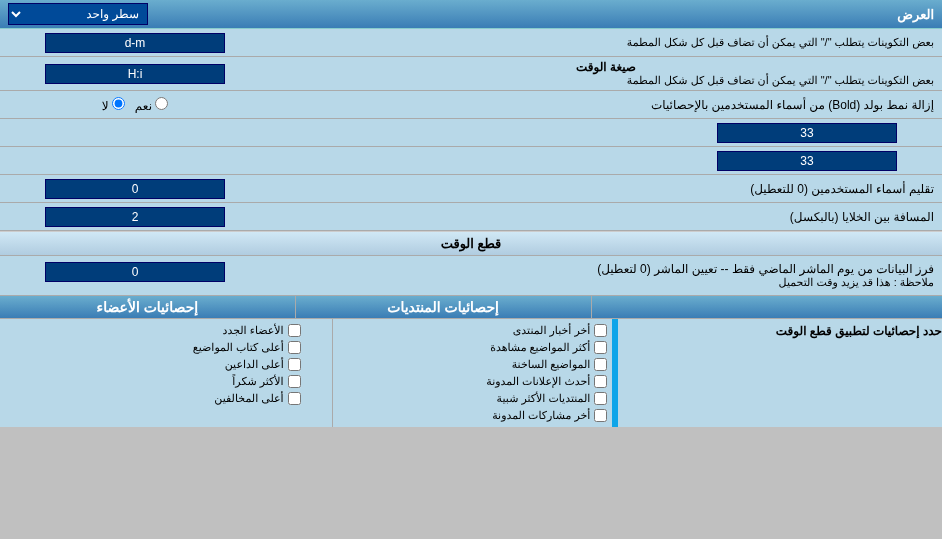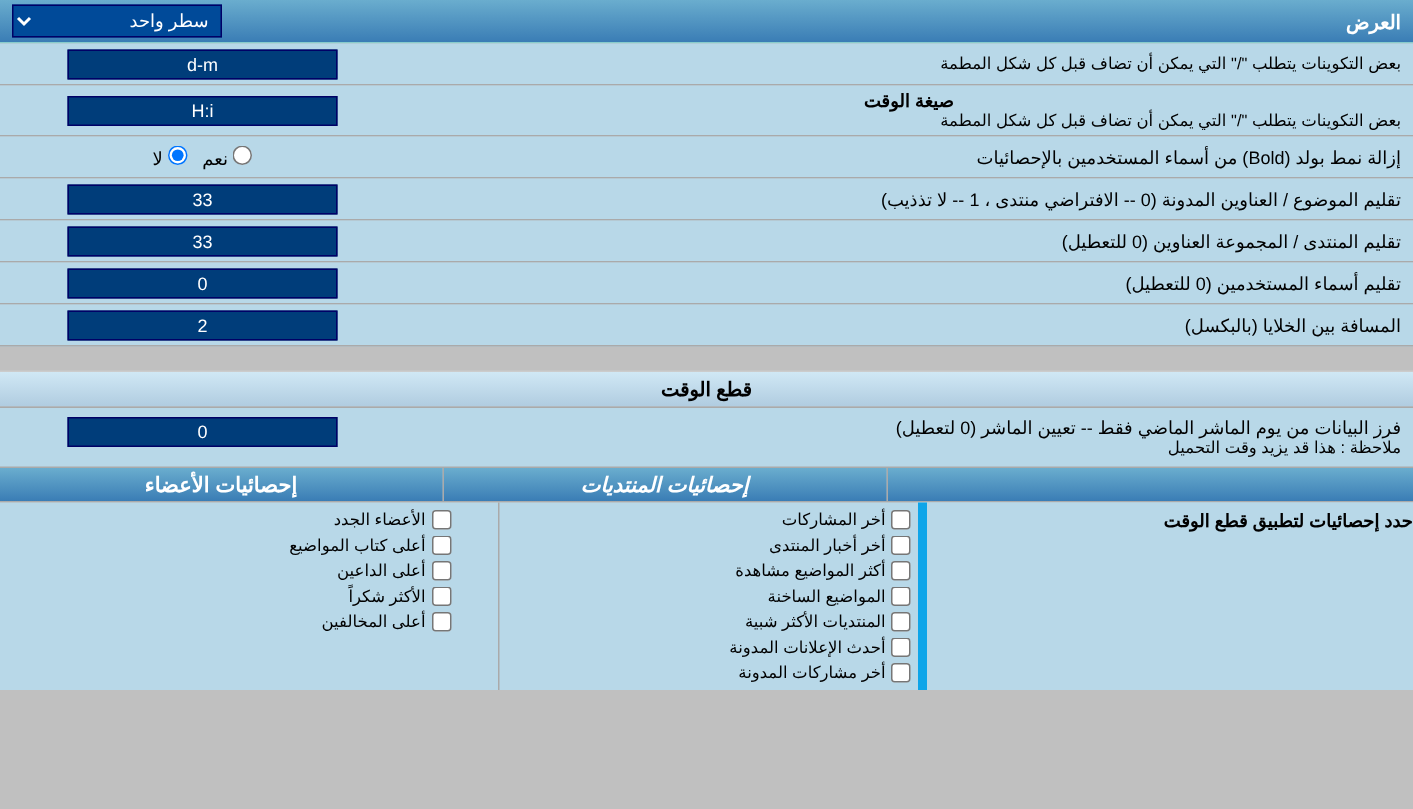--- a/index.html
+++ b/index.html
@@ -55,21 +55,20 @@
     }
     .section-title {
       background: linear-gradient(to bottom, #d0e8f5, #b0cce0);
       font-weight: bold;
       font-size: 13px;
       color: #000;
       padding: 4px 4px;
       text-align: center;
       border-bottom: 1px solid #aaa;
       border-top: 1px solid #ccc;
-      margin-top: 16px;
     }
     .checkboxes-header {
       display: flex;
       align-items: stretch;
       border-bottom: 1px solid #aaa;
     }
     .cb-col-header {
       background: linear-gradient(to bottom, #6aadce, #3a7db5);
       color: #fff;
       font-weight: bold;
@@ -181,28 +180,26 @@
         </label>
         <label class="radio-label">
           <input type="radio" name="bold" value="no" checked="" style="">
           <span>لا</span>
         </label>
       </div>
     </div>
   </div>
 
   <div class="row">
-    <div class="row-label">تقليم الموضوع / العناوين المدونة (0 -- الافتراضي منتدى ، 1 -- لا تذذيب)</div>
     <div class="row-input">
       <input type="text" class="input-field" value="33" style="">
     </div>
   </div>
 
   <div class="row">
-    <div class="row-label">تقليم المنتدى / المجموعة العناوين (0 للتعطيل)</div>
     <div class="row-input">
       <input type="text" class="input-field" value="33" style="">
     </div>
   </div>
 
   <div class="row">
     <div class="row-label">تقليم أسماء المستخدمين (0 للتعطيل)</div>
     <div class="row-input">
       <input type="text" class="input-field" value="0" style="">
     </div>
@@ -226,57 +223,53 @@
     </div>
     <div class="limit-input">
       <input type="text" class="input-field" value="0" style="">
     </div>
   </div>
 
   <div>
 
     <div class="checkboxes-header">
       <div class="cb-col-header" style="flex:1.2;"></div>
-      <div class="cb-col-header" style="flex:1;font-style:italic;">إحصائيات المنتديات</div>
+      <div class="cb-col-header" style="flex:1;">إحصائيات المنتديات</div>
       <div class="cb-col-header" style="flex:1;">إحصائيات الأعضاء</div>
     </div>
 
     <div class="checkboxes-body">
 
       <div style="flex:1.2;background:#b8d8e8;border-left:6px solid #0ea5e9;display:flex;align-items:flex-start;padding:5px 0;">
         <span style="font-size:12px;font-weight:bold;">حدد إحصائيات لتطبيق قطع الوقت</span>
       </div>
 
       <div class="cb-col" style="flex:1;">
         <div class="cb-item">
           <input type="checkbox" style="">
-          <label>أخر المشاركات</label>
-        </div>
-        <div class="cb-item">
-          <input type="checkbox" style="">
           <label>أخر أخبار المنتدى</label>
         </div>
         <div class="cb-item">
           <input type="checkbox" style="">
           <label>أكثر المواضيع مشاهدة</label>
         </div>
         <div class="cb-item">
           <input type="checkbox" style="">
           <label>المواضيع الساخنة</label>
         </div>
         <div class="cb-item">
           <input type="checkbox" style="">
+          <label>أحدث الإعلانات المدونة</label>
+        </div>
+        <div class="cb-item">
+          <input type="checkbox" style="">
           <label>المنتديات الأكثر شبية</label>
         </div>
         <div class="cb-item">
           <input type="checkbox" style="">
-          <label>أحدث الإعلانات المدونة</label>
-        </div>
-        <div class="cb-item">
-          <input type="checkbox" style="">
           <label>أخر مشاركات المدونة</label>
         </div>
       </div>
 
       <div class="cb-col" style="flex:1;border-left:none;">
         <div class="cb-item">
           <input type="checkbox" style="">
           <label>الأعضاء الجدد</label>
         </div>
         <div class="cb-item">

